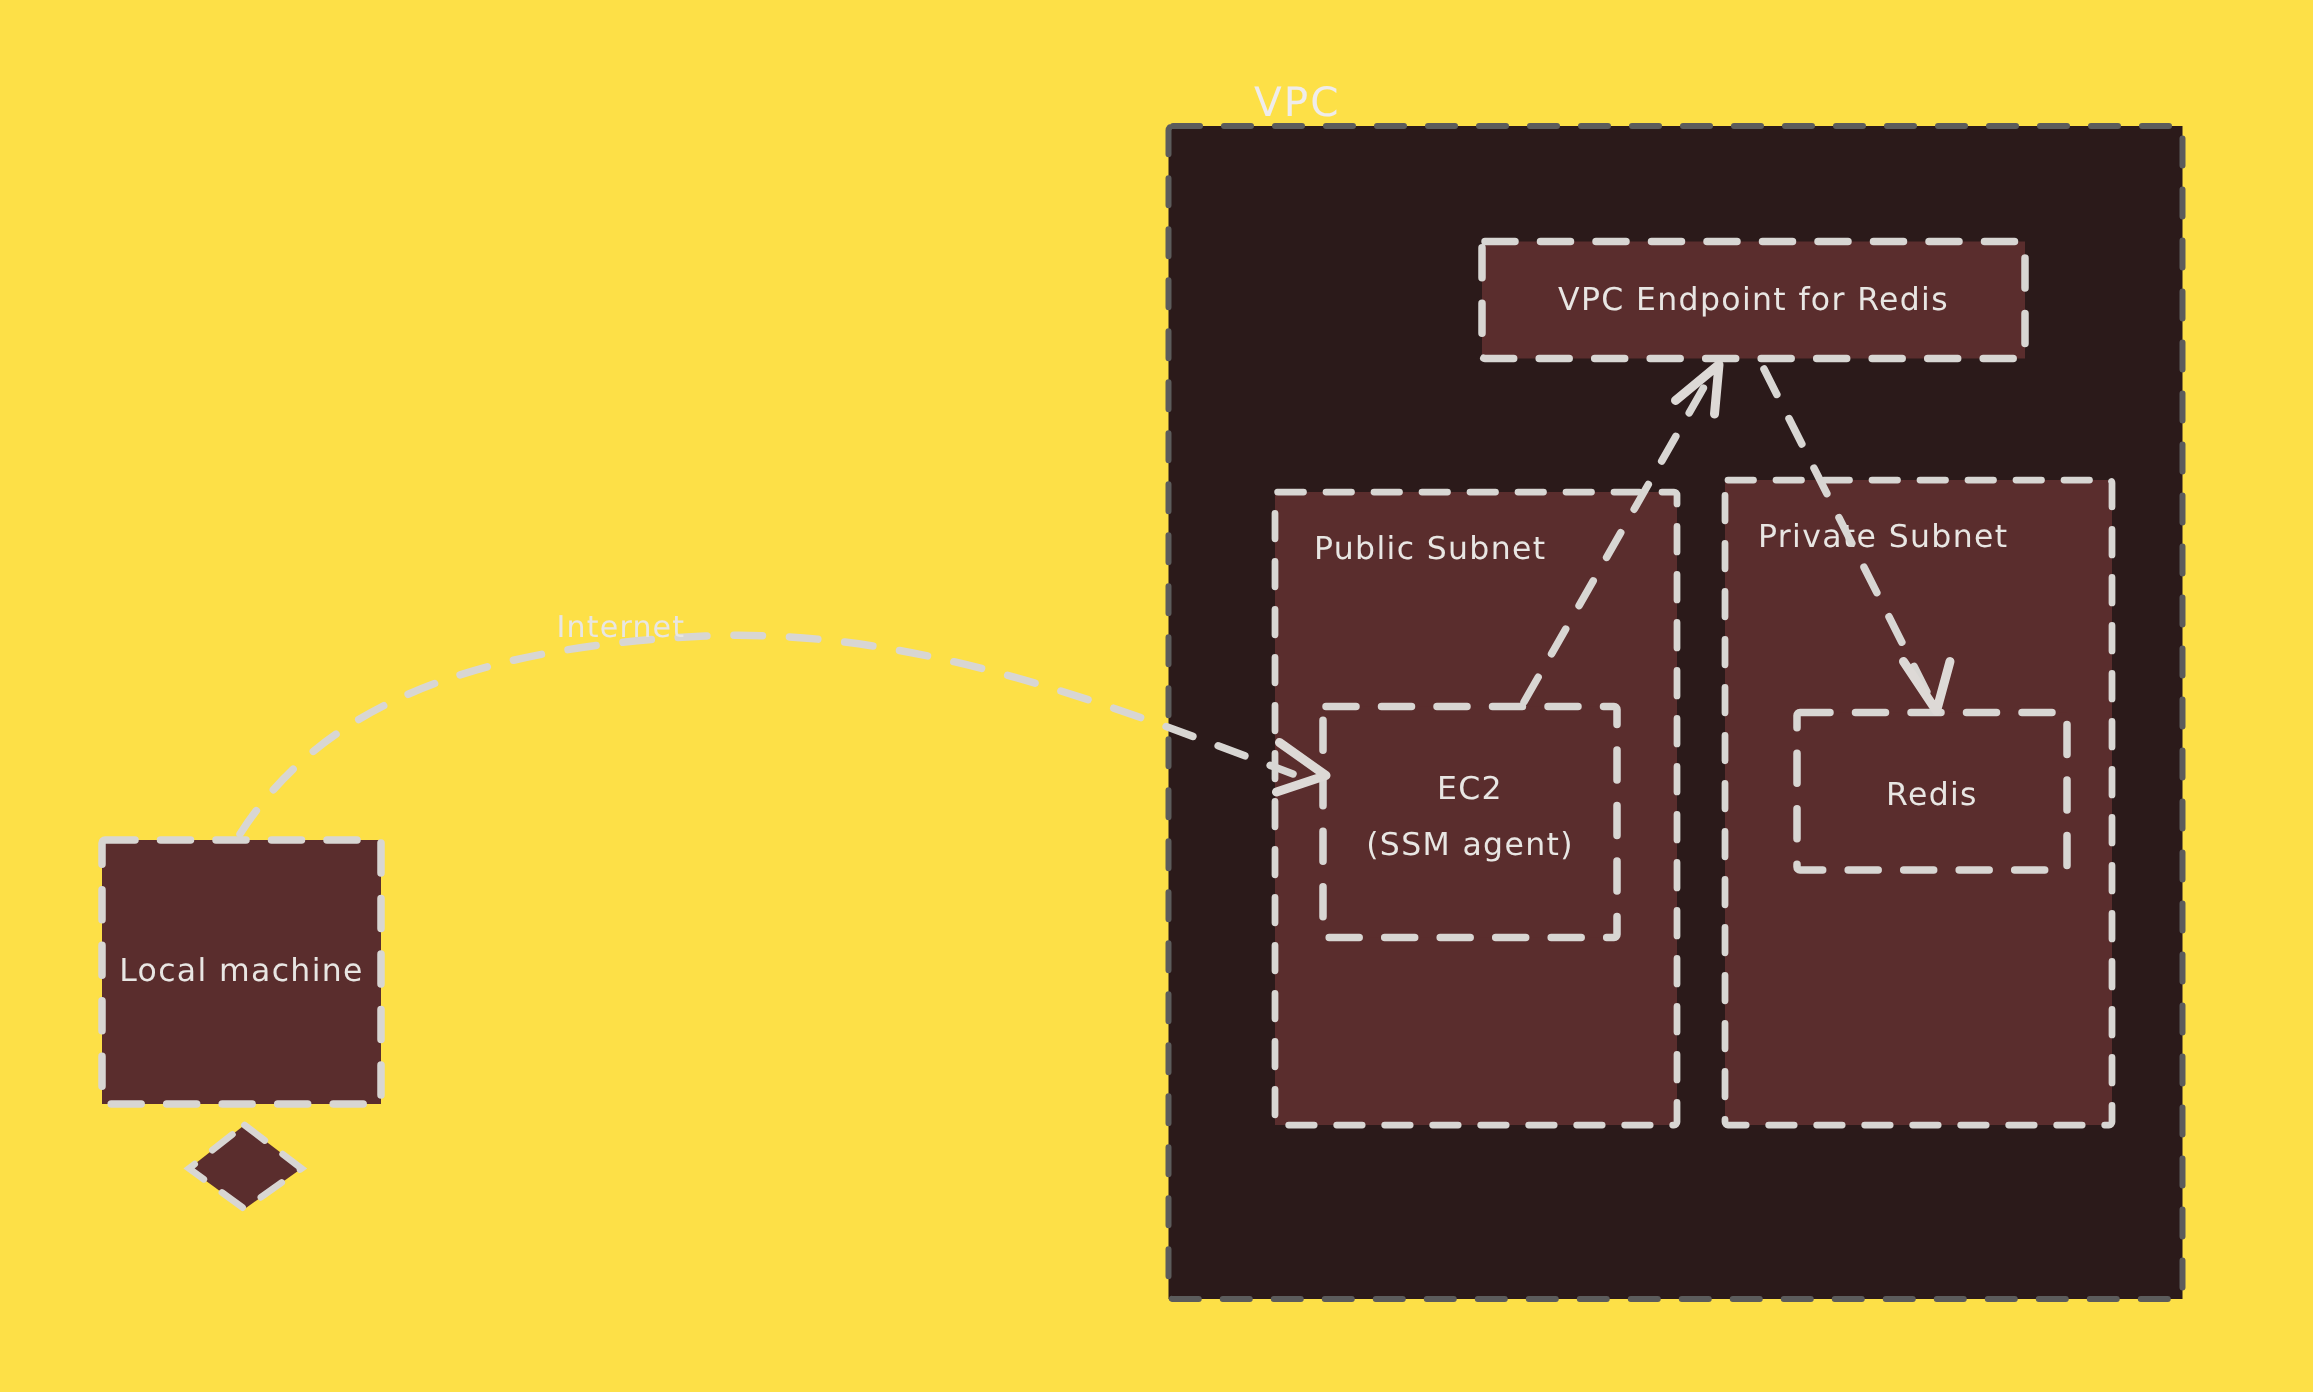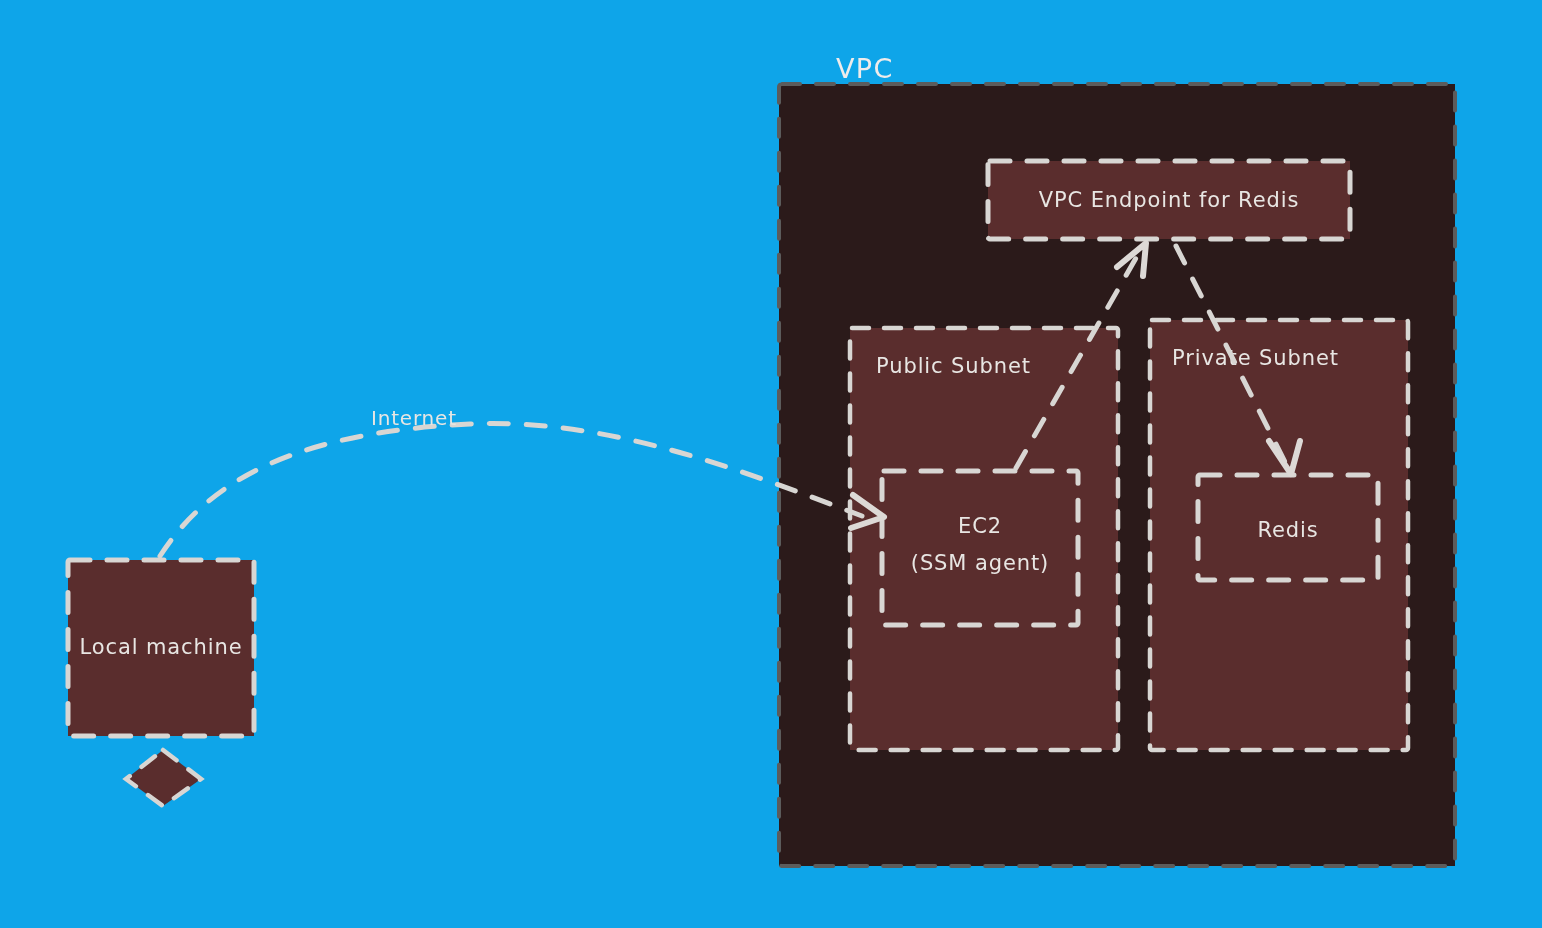--- a/index.html
+++ b/index.html
@@ -11,21 +11,21 @@
   body {
     width: 1542px;
     height: 928px;
     overflow: hidden;
     font-family: "DejaVu Sans", sans-serif;
   }
   #canvas {
     position: relative;
     width: 1542px;
     height: 928px;
-    background: #0ea5e9;
+    background: #fde047;
   }
   svg.layer {
     position: absolute;
     top: 0;
     left: 0;
     width: 1542px;
     height: 928px;
     overflow: visible;
   }
   .txt {

